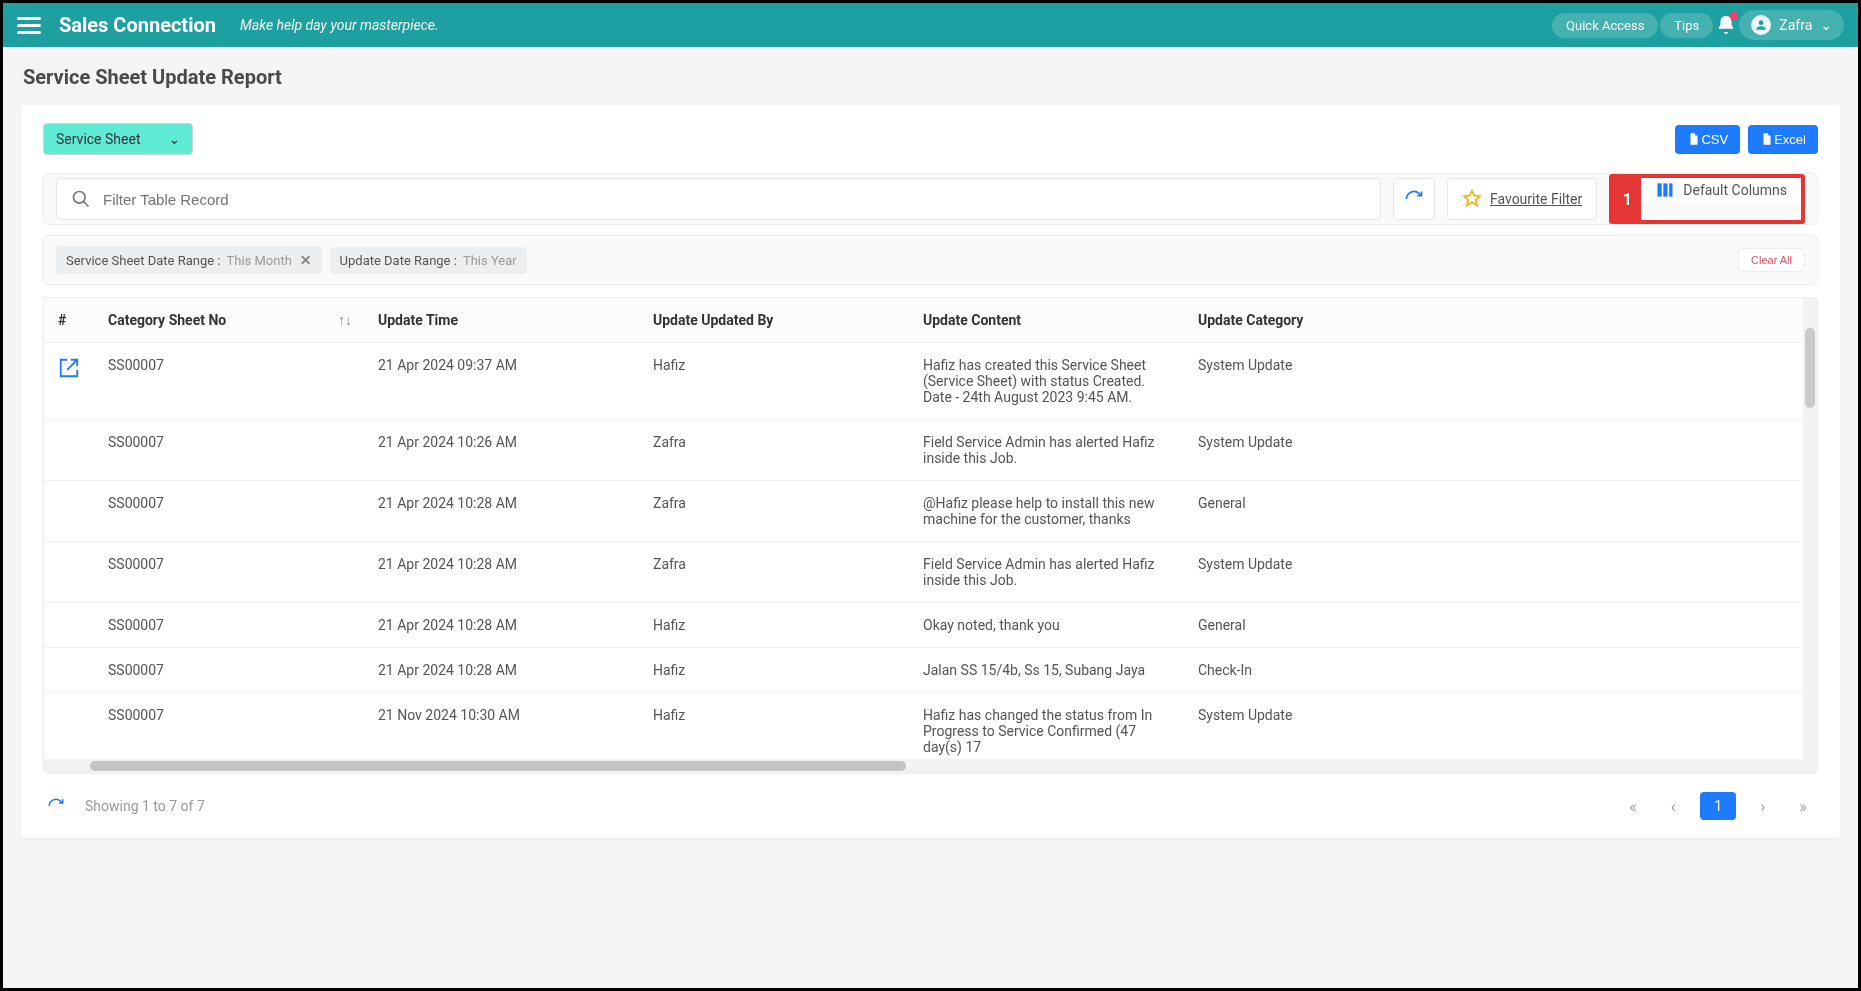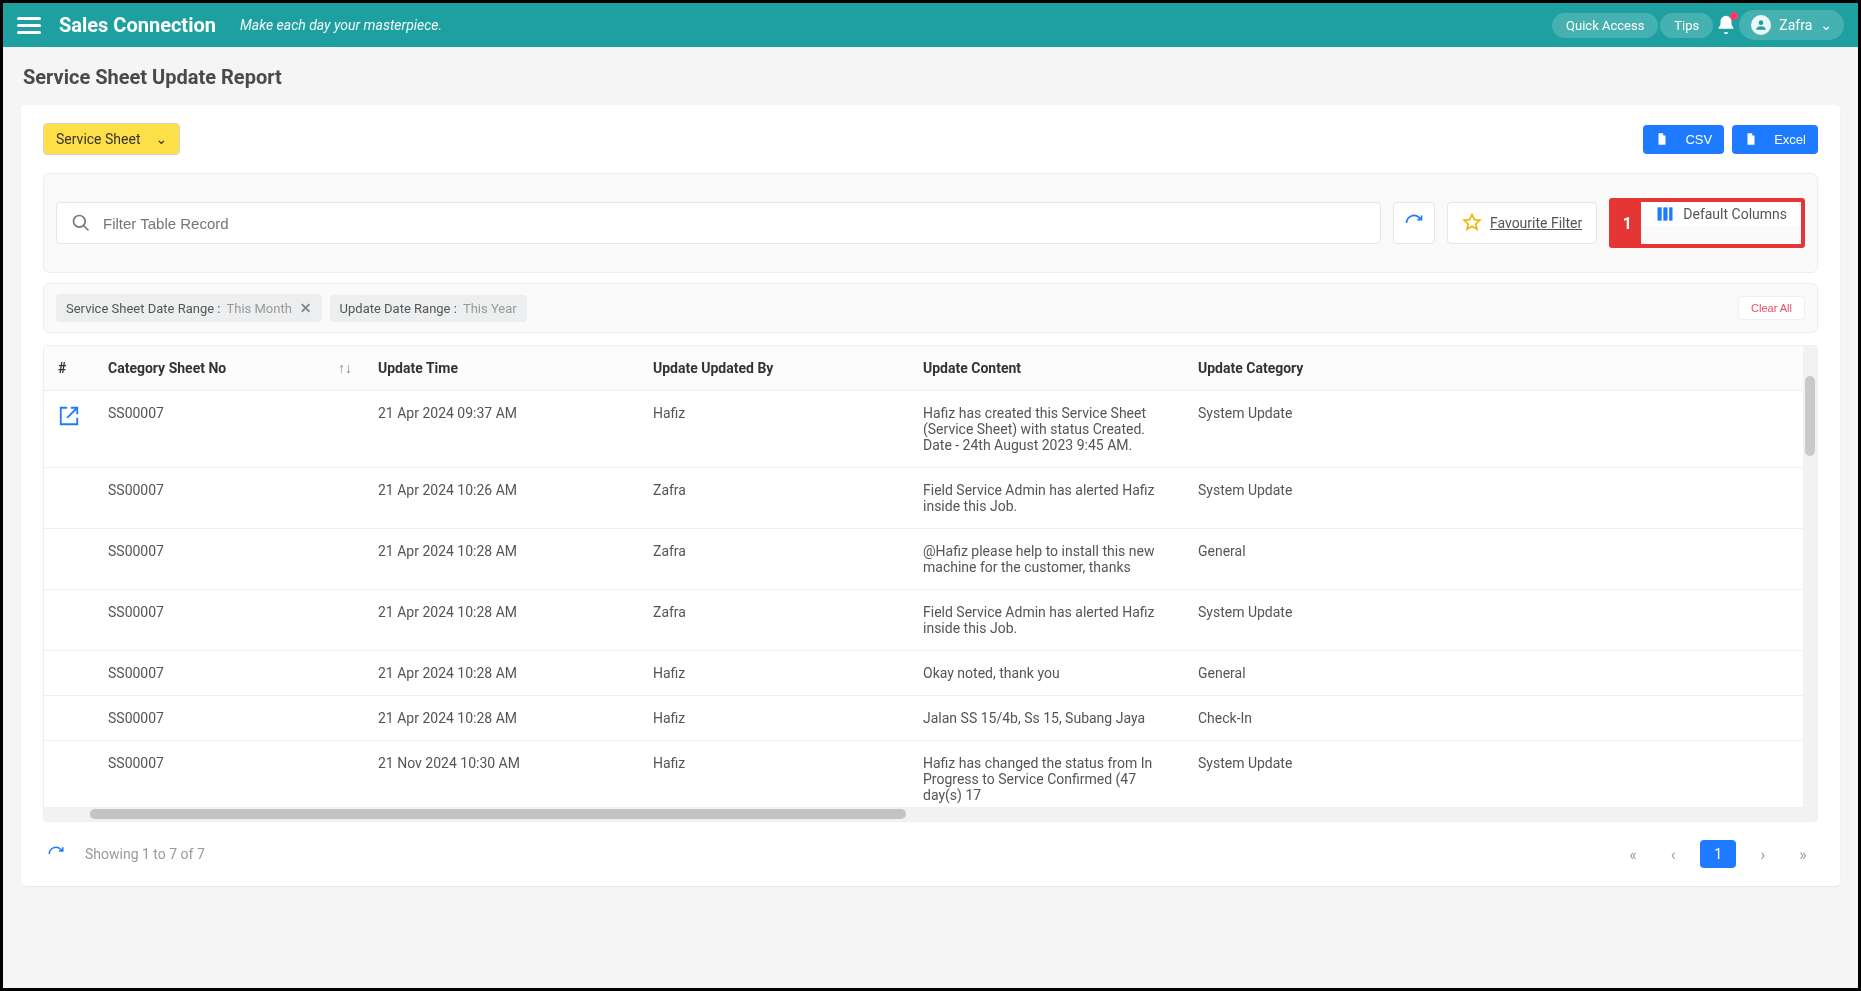--- a/index.html
+++ b/index.html
@@ -81,43 +81,43 @@
     border-radius: 4px;
     padding: 18px 22px 12px 22px;
     box-shadow: 0 1px 2px rgba(0,0,0,0.06);
   }
 
   .row1 {
     display: flex; align-items: center; justify-content: space-between;
   }
   .dropdown-select {
     border: 1px solid #d4d4d4;
-    background: #fde047;
+    background: #5eead4;
     padding: 7px 12px;
     border-radius: 4px;
-    display: inline-flex; align-items: center; gap: 15px;
+    display: inline-flex; align-items: center; gap: 28px;
     cursor: pointer;
     font-size: 14px;
     color: #333;
   }
   .exports { display: flex; gap: 8px; }
   .btn {
     border: none; border-radius: 4px; padding: 7px 12px;
-    display: inline-flex; align-items: center; gap: 16px;
+    display: inline-flex; align-items: center; gap: 0;
     font-size: 13px; cursor: pointer;
   }
   .btn-primary { background: #1e7bff; color: #fff; }
   .btn-primary svg { width: 14px; height: 14px; fill: #fff; }
 
   .filter-panel {
     margin-top: 18px;
     border: 1px solid #eee;
     background: #fafafa;
     border-radius: 6px;
-    padding: 24px 12px;
+    padding: 0 12px;
     display: flex; align-items: center; gap: 12px;
     position: relative;
   }
   .search-box {
     flex: 1 1 auto;
     background: #fff;
     border: 1px solid #e6e6e6;
     border-radius: 4px;
     height: 42px;
     display: flex; align-items: center;
@@ -306,21 +306,21 @@
 </head>
 <body>
 
 <div class="topbar">
   <div class="hamburger">
     <span></span>
       <span></span>
       <span></span>
   </div>
   <div class="brand">Sales Connection</div>
-  <div class="tagline">Make each day your masterpiece.</div>
+  <div class="tagline">Make help day your masterpiece.</div>
   <div class="topbar-right">
     <div class="pill">Quick Access</div>
     <div class="pill">Tips</div>
     <div class="bell">
       <svg viewBox="0 0 24 24">
           <path d="M12 2a6 6 0 00-6 6v3.5L4 15v1h16v-1l-2-3.5V8a6 6 0 00-6-6zm0 20a2.5 2.5 0 002.45-2h-4.9A2.5 2.5 0 0012 22z"></path>
         </svg>
       <div class="bell-dot"></div>
     </div>
     <div class="user-chip">

